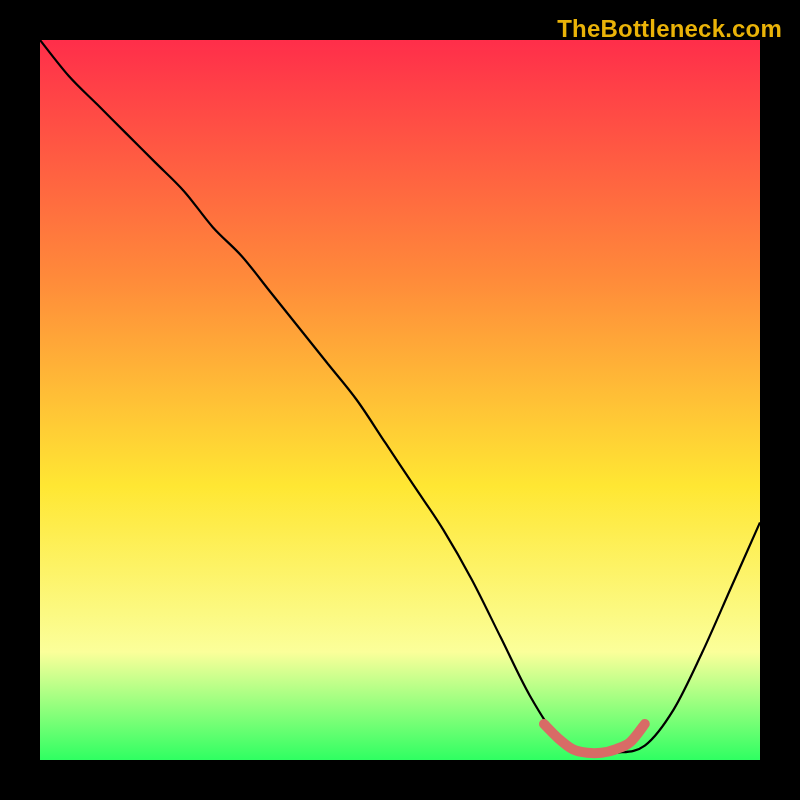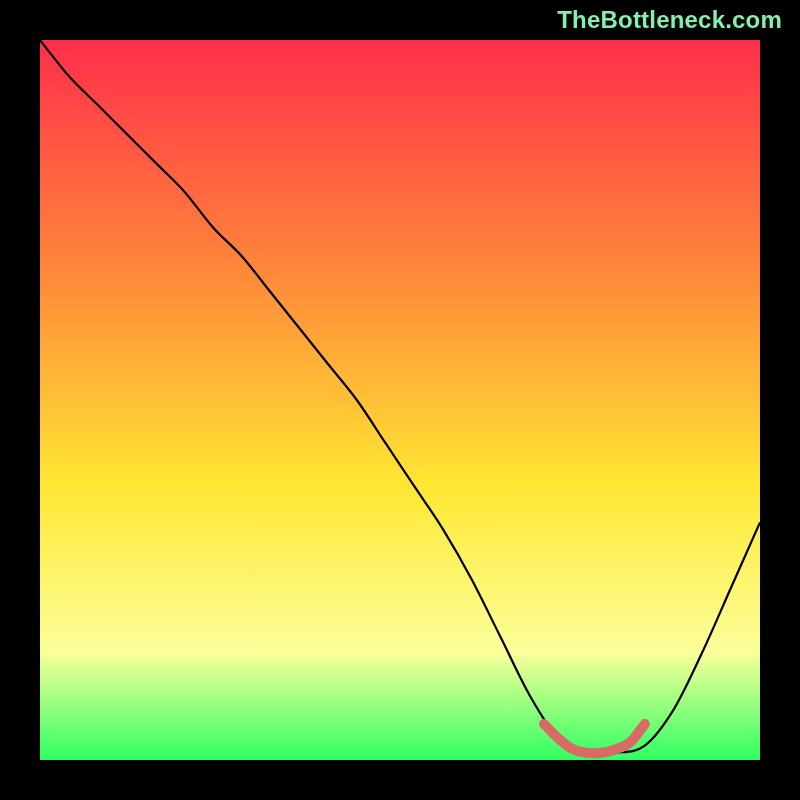--- a/index.html
+++ b/index.html
@@ -5,26 +5,26 @@
   * { margin: 0; padding: 0; box-sizing: border-box; }
   html, body { width: 800px; height: 800px; background: #000; overflow: hidden; }
   .stage {
     position: relative;
     width: 800px;
     height: 800px;
     background: #000;
   }
   .watermark {
     position: absolute;
-    top: 6px;
+    top: 15px;
     right: 18px;
     font-family: Arial, Helvetica, sans-serif;
     font-size: 24px;
     font-weight: bold;
-    color: #86efac;
+    color: #eab308;
     letter-spacing: 0.2px;
   }
   .plot {
     position: absolute;
     left: 40px;
     top: 40px;
     width: 720px;
     height: 720px;
   }
 </style>

